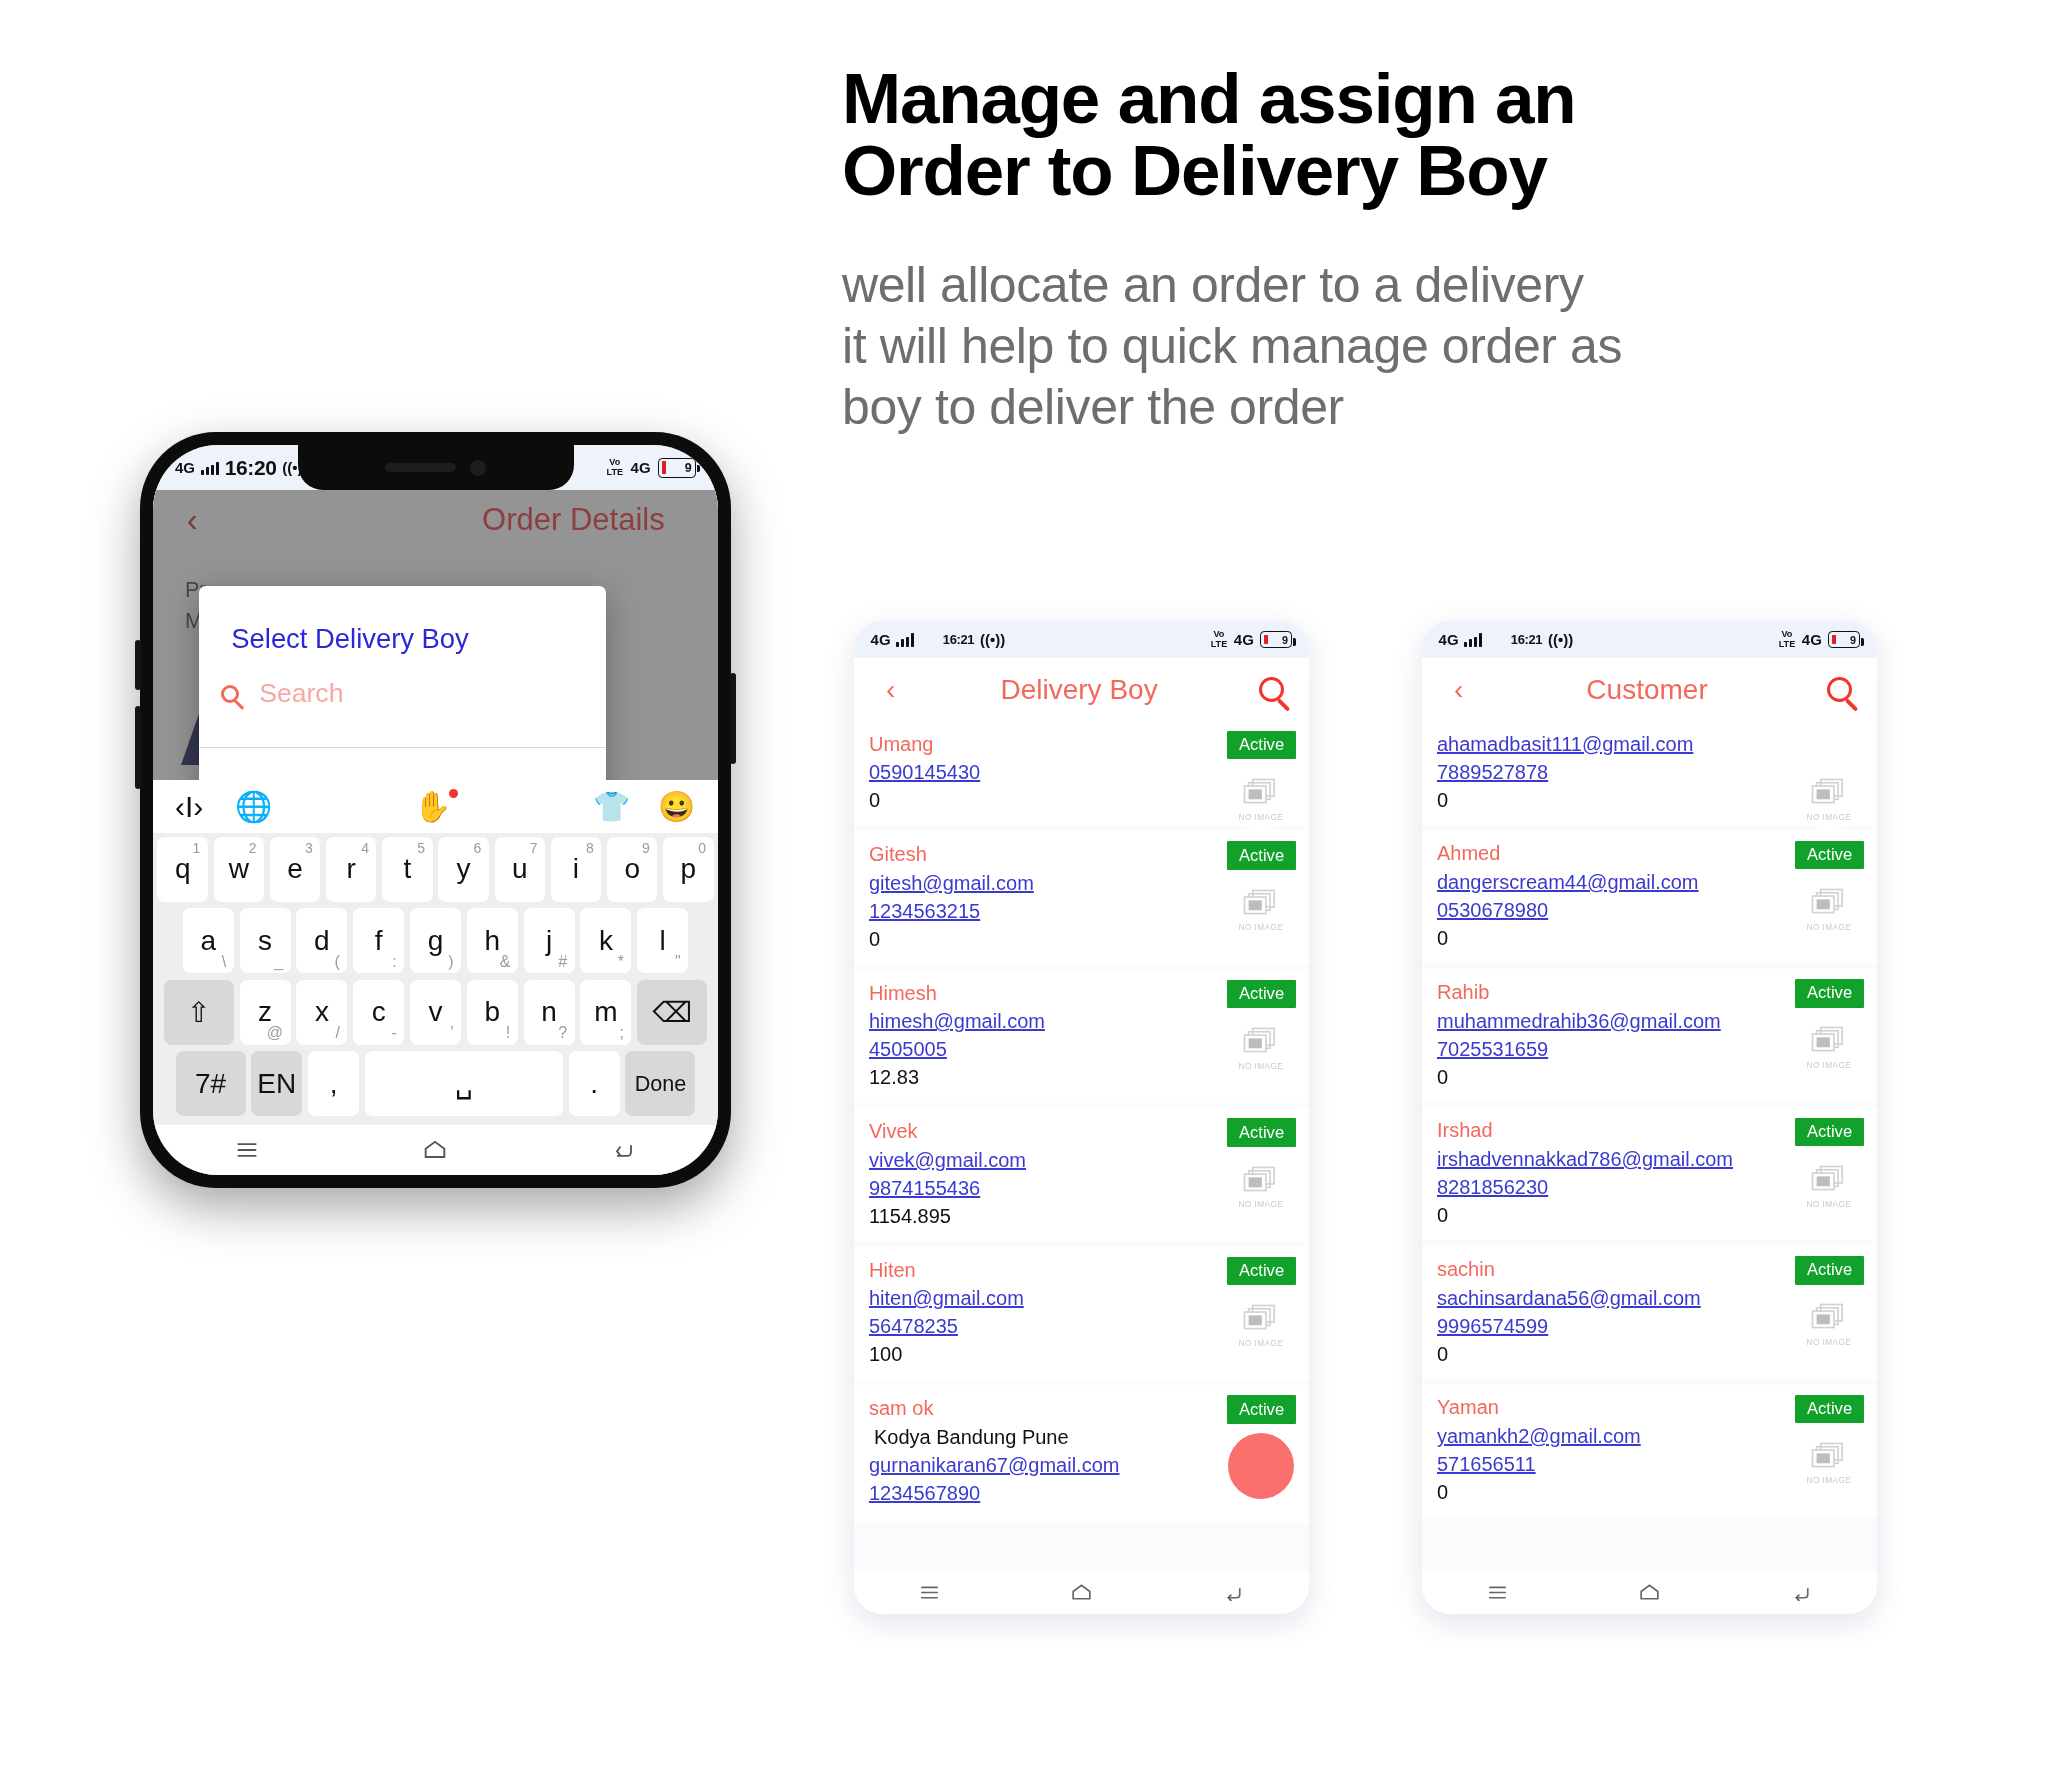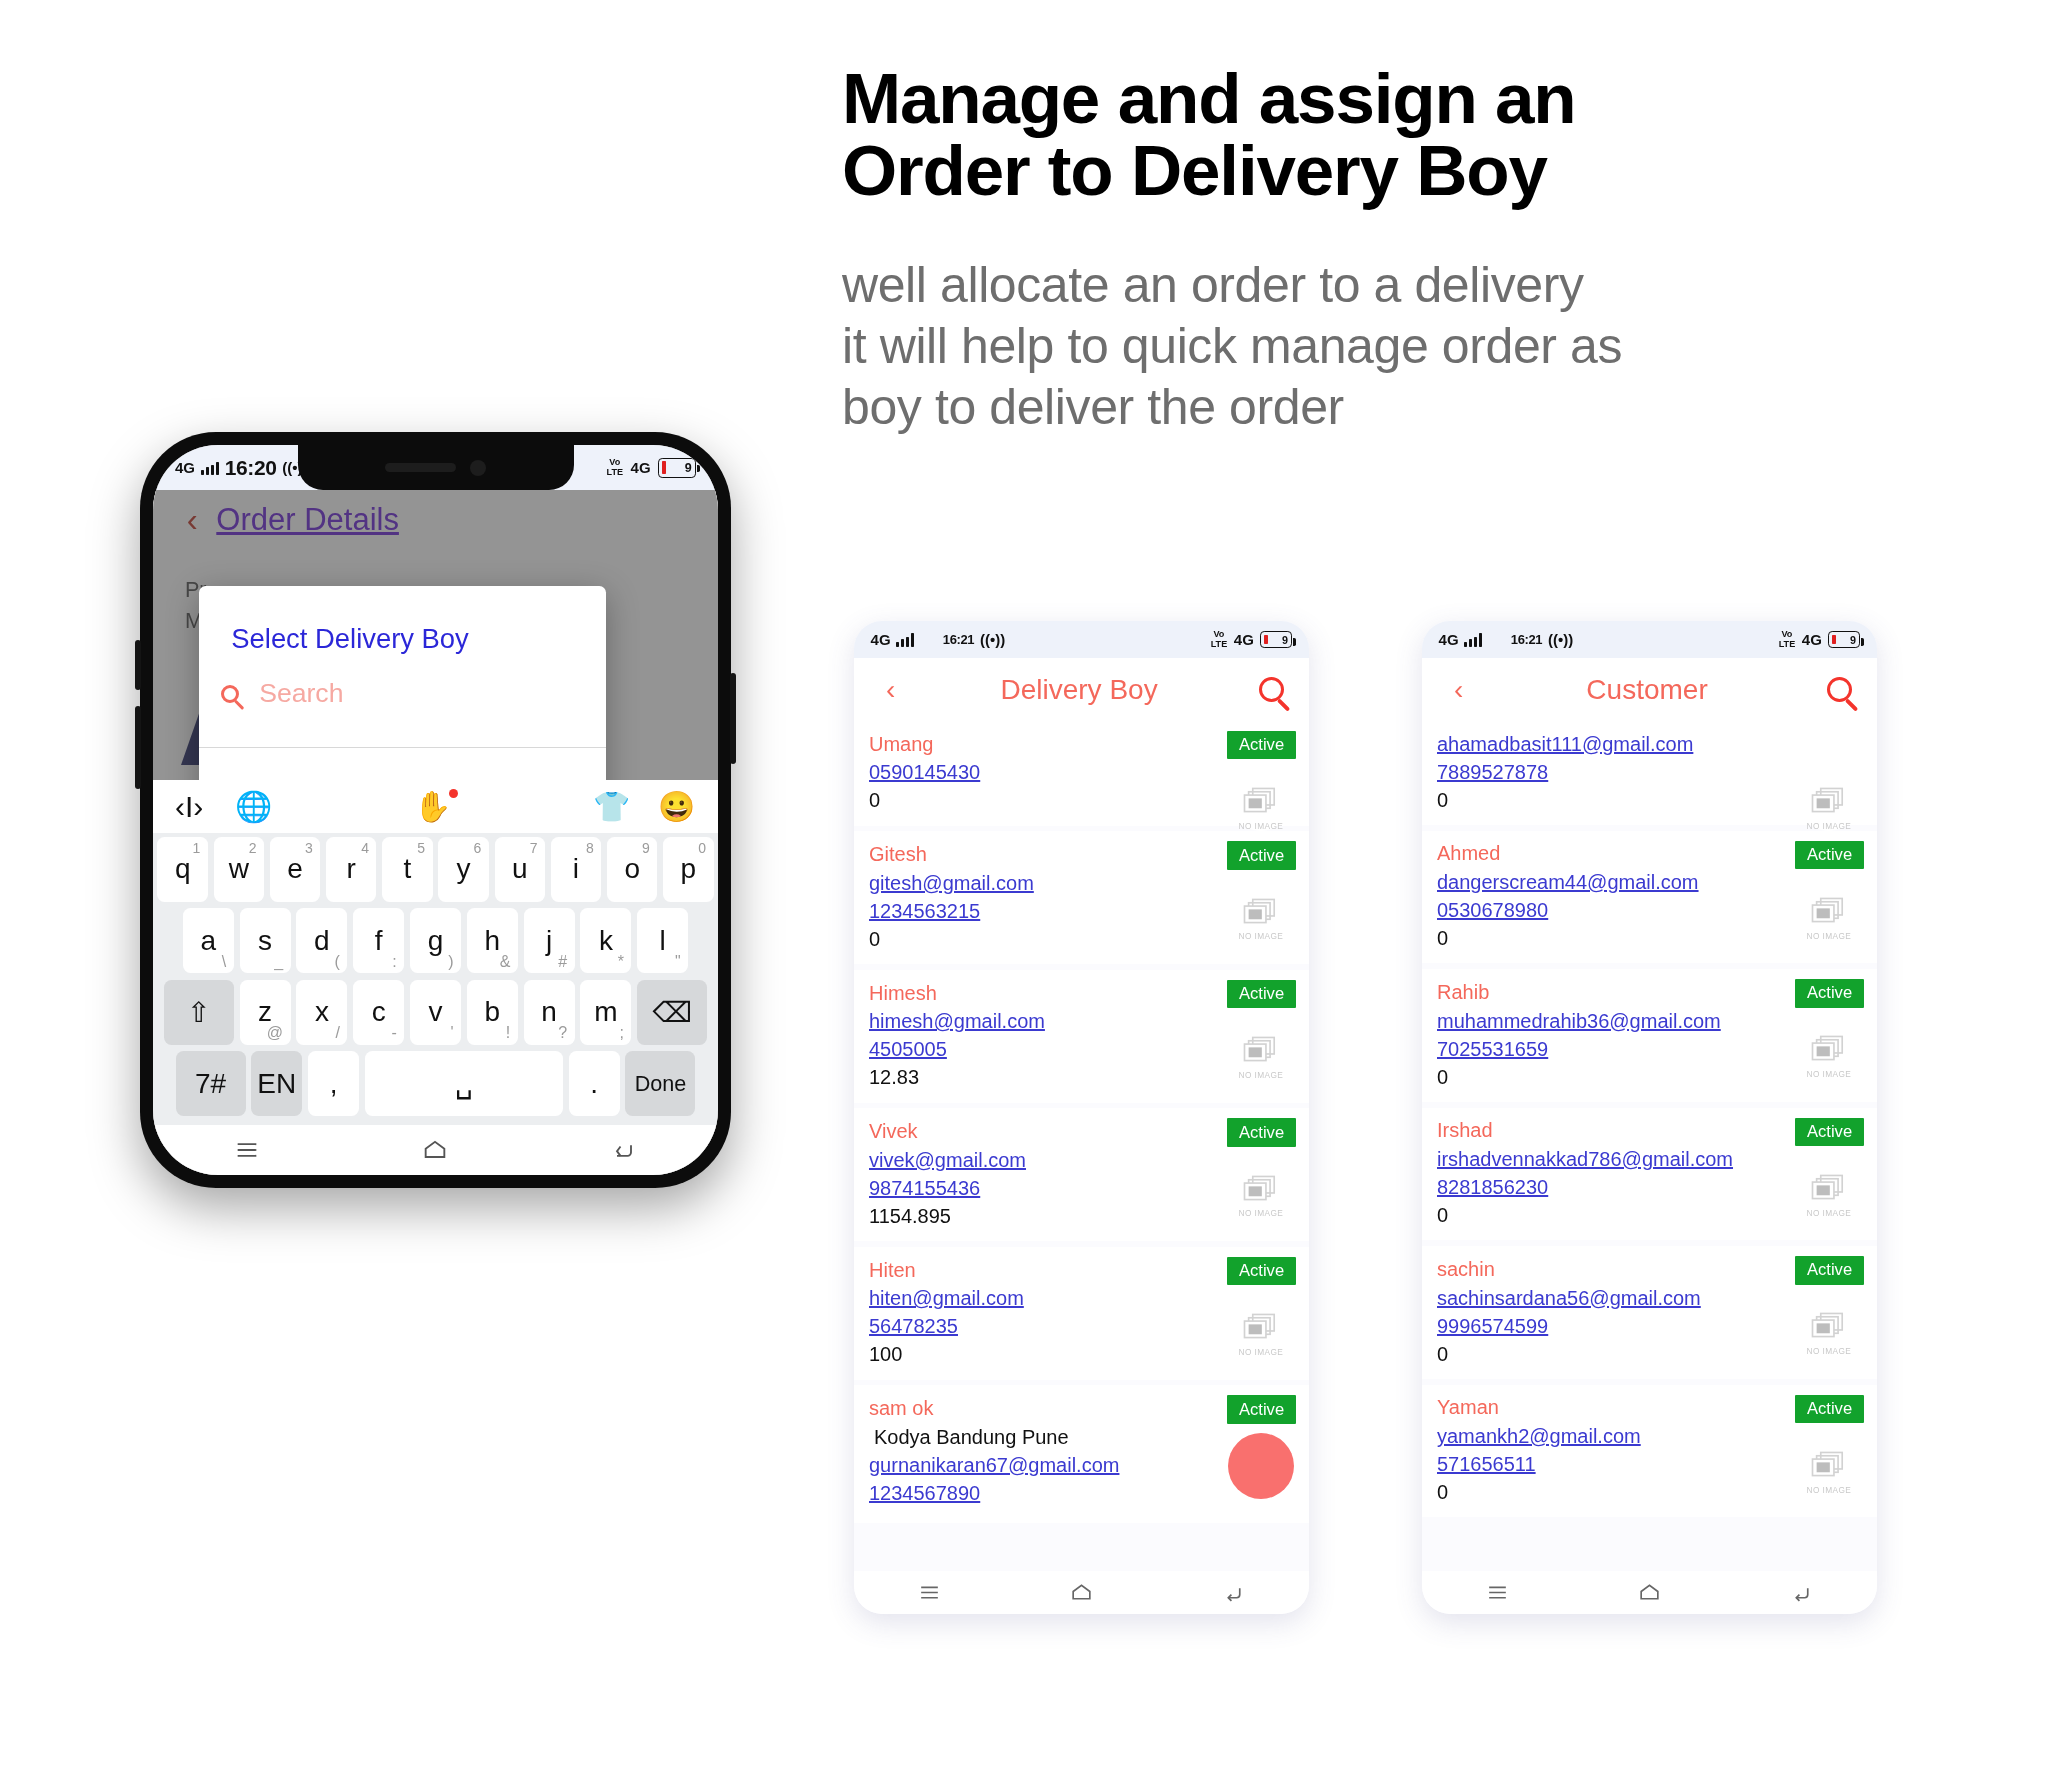--- a/index.html
+++ b/index.html
@@ -93,21 +93,21 @@
   .dim-overlay { position: absolute; inset: 0; background: rgba(60,60,60,.55); z-index: 9; }
   .appbar-1 {
     height: 60px; display: flex; align-items: center; padding: 0 15px;
     background: #ffffff;
   }
   .back-chip {
     width: 48px; height: 48px; border-radius: 11.6px; background: #fff;
     display: flex; align-items: center; justify-content: center;
     font-size: 33px; color: #c0392b; line-height: 0;
   }
-  .appbar-1 .t { flex: 1; text-align: left; font-size: 31px; color: #6d28d9; margin-right: 38px; text-decoration: underline; }
+  .appbar-1 .t { flex: 1; text-align: right; font-size: 31px; color: #ef4444; margin-right: 38px; }
   .bg-card {
     margin: 8.3px 16.6px; background: #fff; border-radius: 11.6px; padding: 13.3px 15px;
     font-size: 21.6px; color: #555;
   }
   .bg-card .row { margin: 5px 0; }
   .bg-prod { height: 125px; margin: 10px 16.6px; background:#fff; border-radius: 11.6px;
              display:flex; align-items:center; padding-left:11.6px; }
   .bg-tri { width:0;height:0;border-left:28px solid transparent;border-right:28px solid transparent;border-bottom:80px solid #2a2f6b; }
   .bg-sh { margin: 11.6px 18.3px 5px; font-size: 25px; color: #26317a; font-weight: 600;}
   .bg-line { height: 0.8px; background: #ddd; margin: 6.6px 18.3px; }
@@ -206,21 +206,21 @@
     font-size: 20px; color: #3b3ad0; text-decoration: underline; display: block; margin-bottom: 5px;
   }
   .card .zero { font-size: 20px; color: #111; }
   .badge {
     position: absolute; right: 13.3px; top: 10px; background: #12a22c; color: #fff;
     font-size: 16.6px; padding: 4.2px 11.6px; border-radius: 1px;
   }
   .thumb {
     position: absolute; right: 16.6px; top: 47px; width: 63px; height: 63px;
     border-radius: 50%; background: #fff;
-    display: flex; flex-direction: column; align-items: center; justify-content: flex-end;
+    display: flex; flex-direction: column; align-items: center; justify-content: center;
   }
   .thumb .noimg { font-size: 8.3px; color: #c9c9c9; letter-spacing: 0.4px; margin-top: 1.7px; }
   .avatar-fab {
     position: absolute; right: 15px; top: 48px; width: 66px; height: 66px;
     border-radius: 50%; background: #f9706e;
   }
   .f-nav {
     position: absolute; left: 0; right: 0; bottom: 0; height: 43px; background: #fff;
     display: flex; align-items: center; justify-content: space-around;
   }

